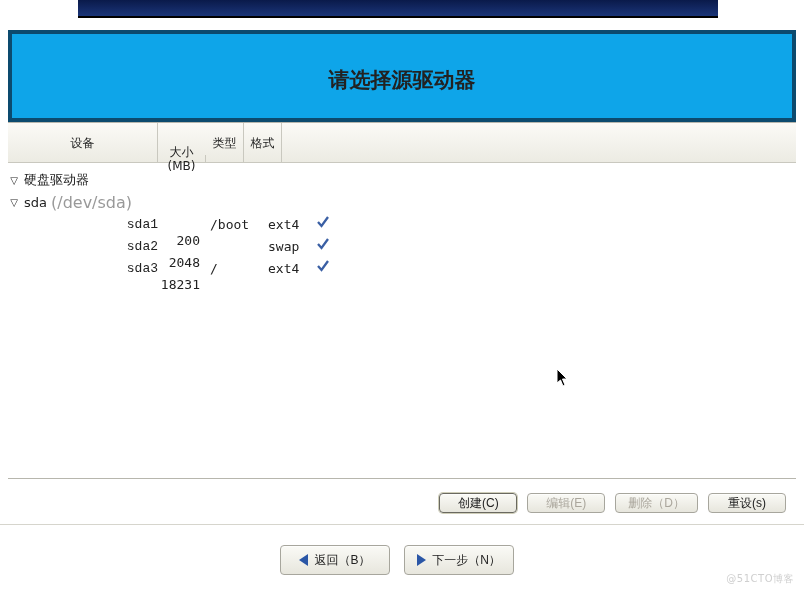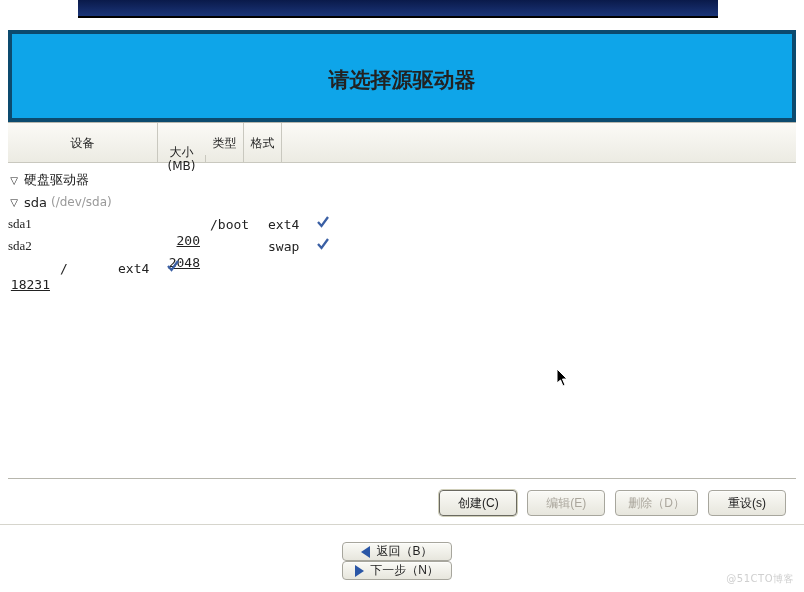--- a/index.html
+++ b/index.html
@@ -71,49 +71,49 @@
     padding-top: 6px;
   }
   .row {
     display: flex;
     align-items: center;
     height: 22px;
     font-size: 13px;
   }
   .cell { display: flex; align-items: center; }
   .cell.col-device { padding-left: 0; }
-  .cell.col-size { justify-content: flex-end; padding-right: 6px; font-family: "DejaVu Sans Mono", monospace; text-decoration: underline; }
+  .cell.col-size { justify-content: flex-end; padding-right: 6px; font-family: "DejaVu Sans Mono", monospace; }
   .cell.col-mount { padding-left: 4px; font-family: "DejaVu Sans Mono", monospace; }
   .cell.col-type { justify-content: flex-start; padding-left: 2px; font-family: "DejaVu Sans Mono", monospace; }
   .cell.col-format { justify-content: center; }
   .tri {
     width: 12px; text-align: center;
     display: inline-block;
     margin-right: 4px;
     font-size: 10px;
   }
   .indent0 { padding-left: 8px; }
   .indent1 { padding-left: 28px; }
-  .indent2 { padding-left: 48px; font-family: Liberation Serif, serif; }
-  .muted { color: #999; font-size: 12px; margin-left: 4px; }
+  .indent2 { padding-left: 48px; font-family: Liberation Mono, monospace; justify-content: flex-end; }
+  .muted { color: #999; font-size: 16px; margin-left: 4px; }
   .check svg { width: 16px; height: 16px; }
   .check path { stroke: #3a5fa4; stroke-width: 2.3; fill: none; }
   .action-row {
     position: absolute;
     left: 8px; top: 486px;
     width: 788px; height: 34px;
     display: flex;
     justify-content: flex-end;
     gap: 10px;
     align-items: center;
     padding-right: 10px;
   }
   .btn {
     min-width: 78px;
-    height: 26px;
+    height: 20px;
     padding: 0 12px;
     border: 1px solid #a7a69d;
     border-radius: 4px;
     background: linear-gradient(180deg, #fafaf6 0%, #e7e6dd 100%);
     font-size: 12px;
     color: #222;
     display: inline-flex;
     align-items: center;
     justify-content: center;
     box-shadow: 0 1px 0 rgba(255,255,255,0.6) inset;
@@ -129,24 +129,24 @@
     position: absolute;
     left: 0; top: 524px;
     width: 804px; height: 1px;
     background: #d6d5cd;
   }
   .nav-row {
     position: absolute;
     left: 8px; top: 542px;
     width: 788px; height: 36px;
     display: flex;
-    justify-content: space-between;
+    justify-content: center;
+    gap: 14px;
     align-items: center;
     padding-right: 10px;
-    flex-direction: column;
   }
   .btn.nav {
     height: 30px;
     min-width: 110px;
     gap: 6px;
   }
   .arrow-left, .arrow-right {
     width: 0; height: 0;
     border-top: 6px solid transparent;
     border-bottom: 6px solid transparent;
@@ -226,20 +226,23 @@
         <div class="cell col-mount"></div>
         <div class="cell col-type">swap</div>
         <div class="cell col-format">
             <span class="check"><svg viewBox="0 0 16 16">
                 <path d="M3 8 L6.5 12 L13 3"></path>
               </svg></span>
           </div>
       </div>
 
       <div class="row">
+        <div class="cell col-device indent2">
+            <span>sda3</span>
+          </div>
         <div class="cell col-size">18231</div>
         <div class="cell col-mount">/</div>
         <div class="cell col-type">ext4</div>
         <div class="cell col-format">
             <span class="check"><svg viewBox="0 0 16 16">
                 <path d="M3 8 L6.5 12 L13 3"></path>
               </svg></span>
           </div>
       </div>
 

